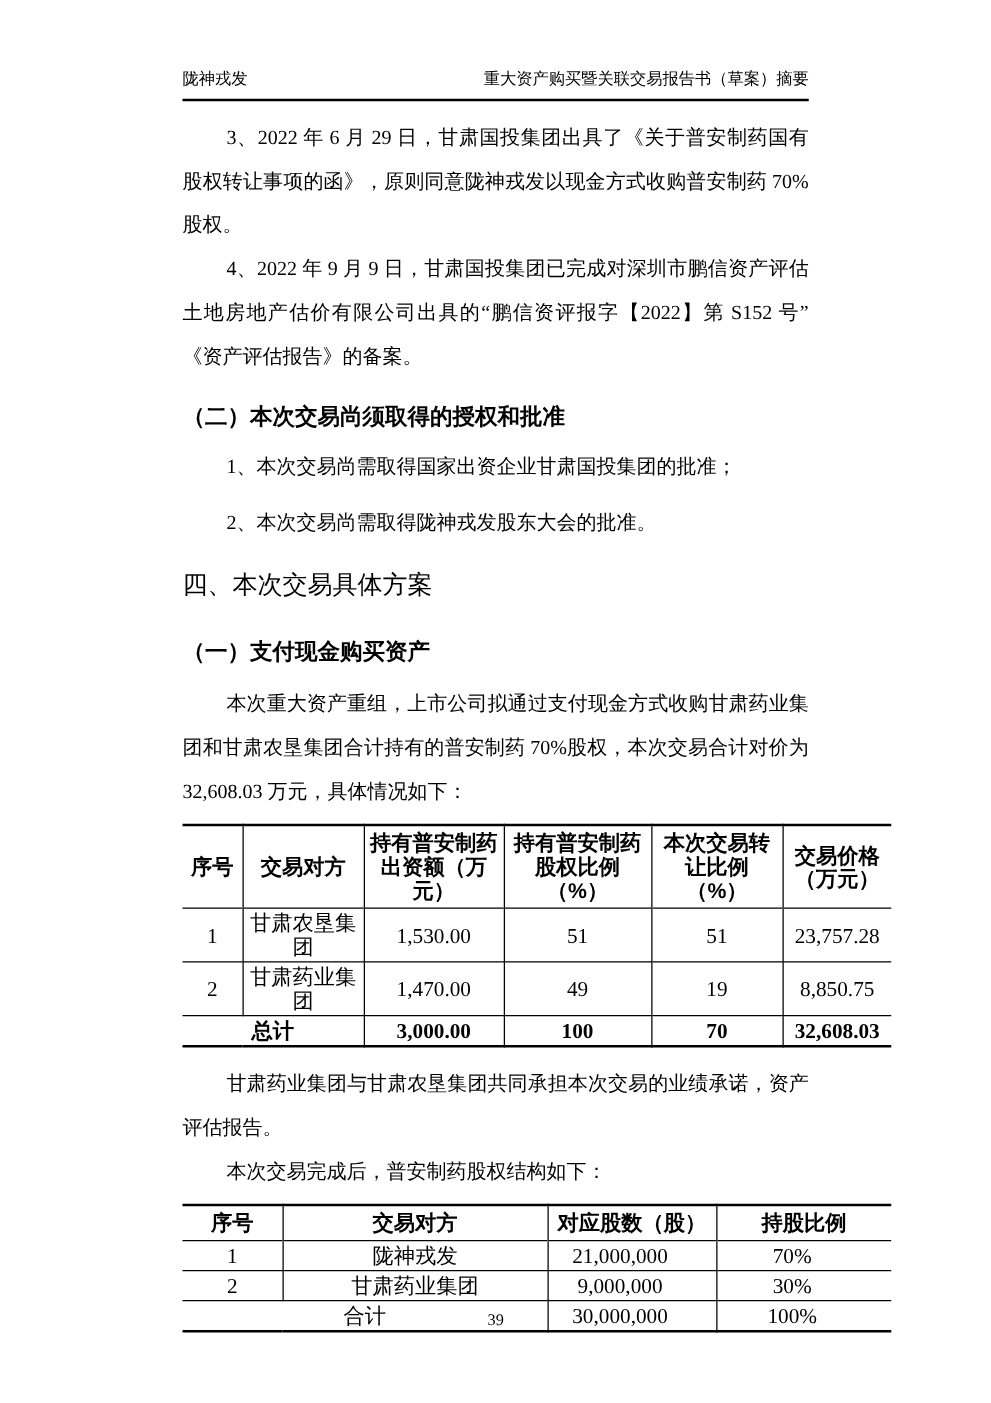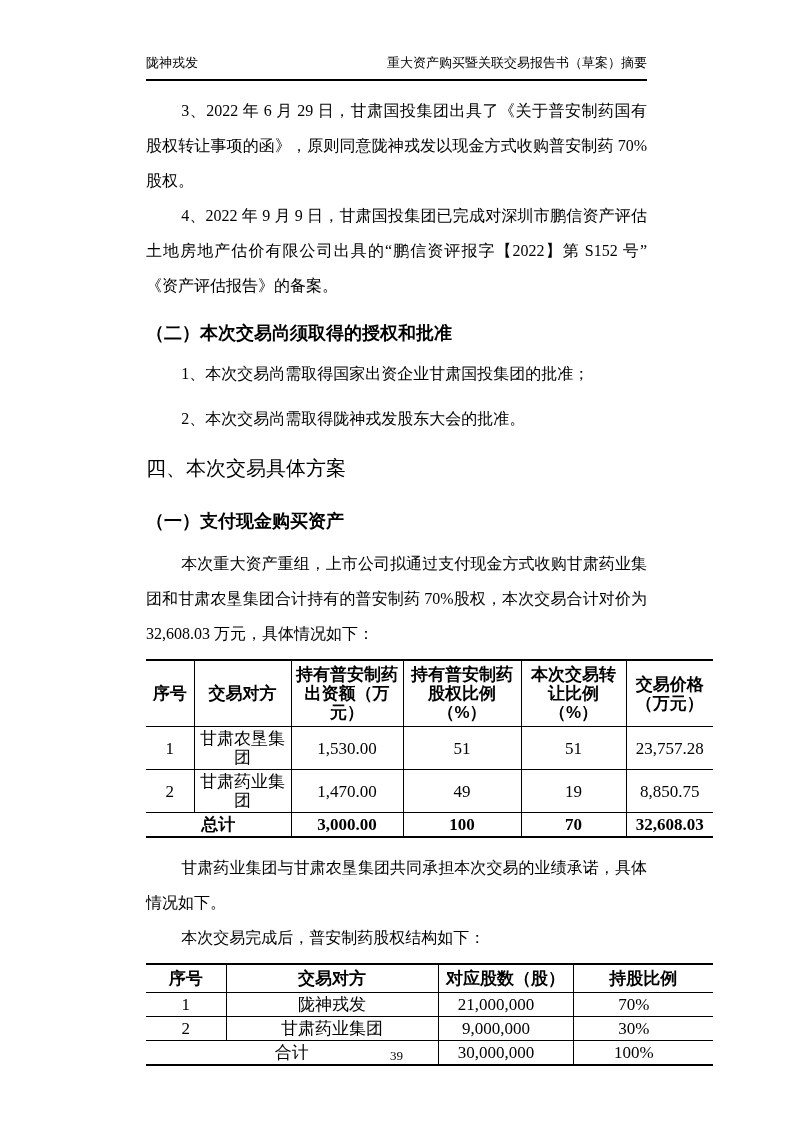--- a/index.html
+++ b/index.html
@@ -160,21 +160,21 @@
         <tr class="total-row">
           <td colspan="2" class="label">总计</td>
           <td>3,000.00</td>
           <td>100</td>
           <td>70</td>
           <td>32,608.03</td>
         </tr>
       </tbody>
     </table>
 
-    <p class="body mt12">甘肃药业集团与甘肃农垦集团共同承担本次交易的业绩承诺，具体情况如下。</p>
+    <p class="body mt12">甘肃药业集团与甘肃农垦集团共同承担本次交易的业绩承诺，资产评估报告。</p>
     <p class="body mt0">本次交易完成后，普安制药股权结构如下：</p>
 
     <table class="doc-table t2">
       <colgroup>
         <col style="width:80px">
           <col style="width:212px">
           <col style="width:135px">
           <col style="width:140px">
       </colgroup>
       <thead>

